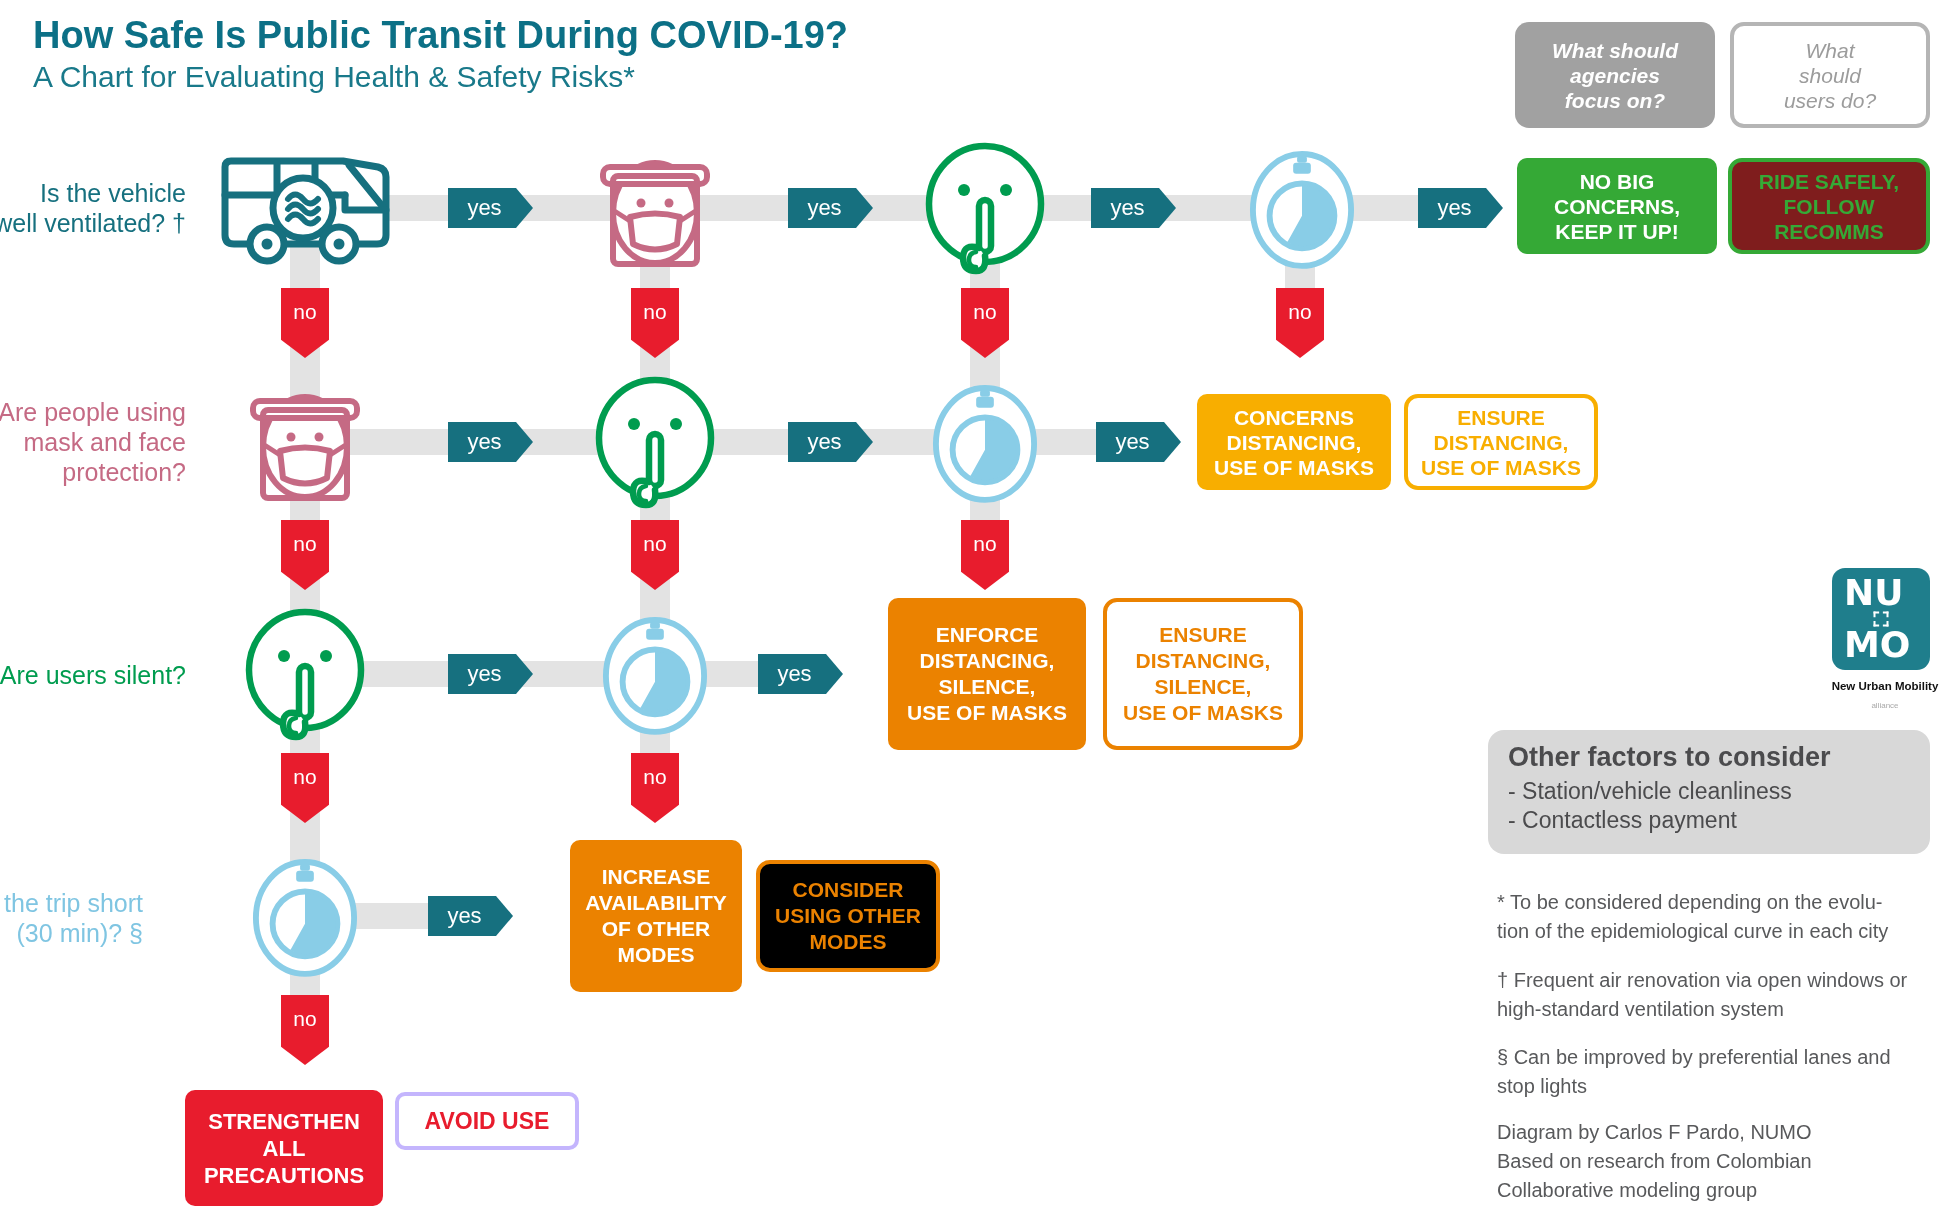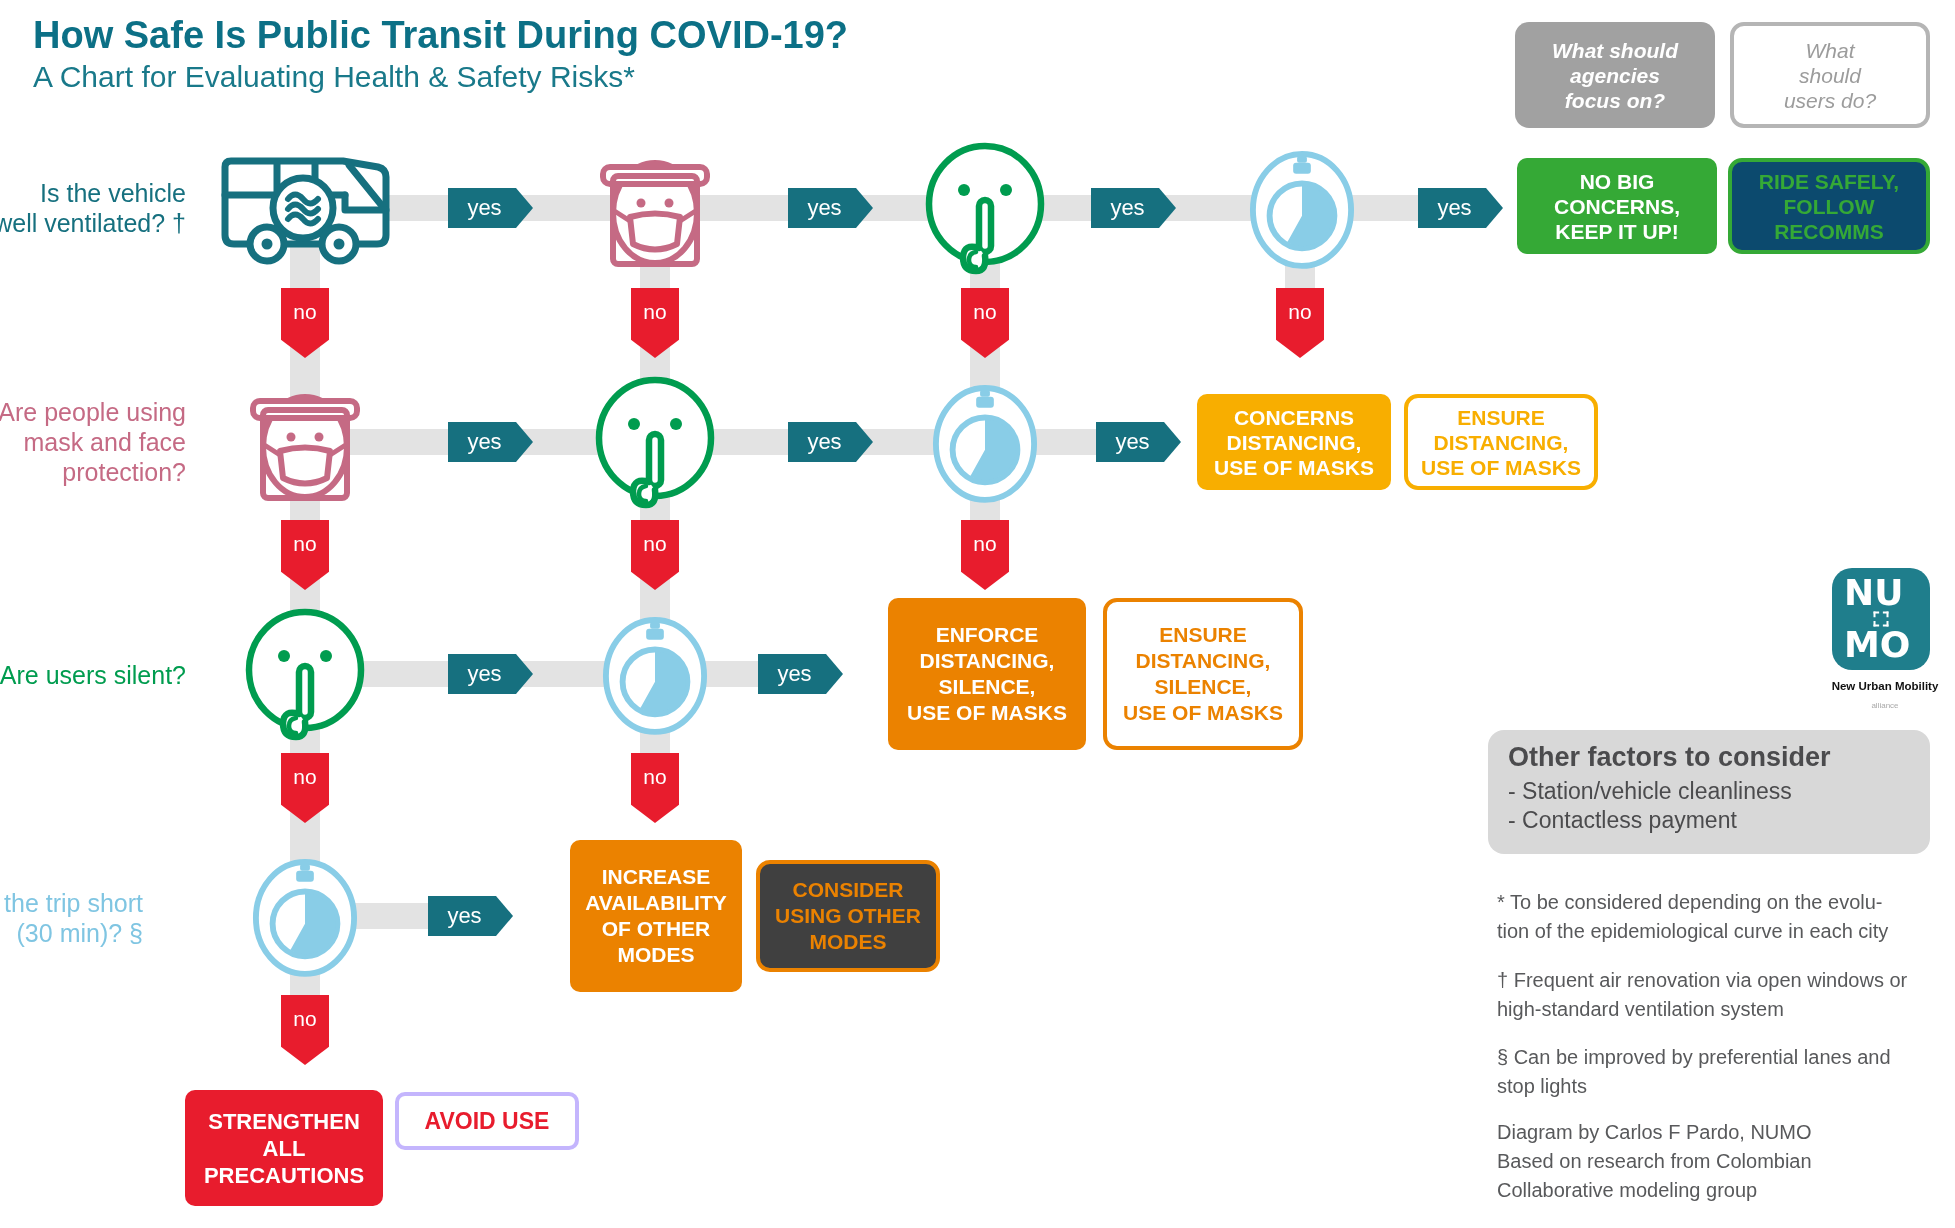--- a/index.html
+++ b/index.html
@@ -20,21 +20,21 @@
   .legend-box{position:absolute;z-index:3;width:200px;height:106px;border-radius:14px;display:flex;
     align-items:center;justify-content:center;text-align:center;font-style:italic;font-size:21px;
     line-height:25px;white-space:pre-line;box-sizing:border-box;}
   .title{position:absolute;left:33px;top:14px;font-size:38px;font-weight:bold;color:#0c7086;}
   .subtitle{position:absolute;left:33px;top:60px;font-size:30px;color:#19798a;}
   .factors{position:absolute;left:1488px;top:730px;width:442px;height:124px;background:#d8d8d8;
     border-radius:16px;box-sizing:border-box;padding:12px 20px;color:#4b4b4d;z-index:3;}
   .factors .f-title{font-size:27px;font-weight:bold;margin-bottom:4px;}
   .factors .f-item{font-size:23px;line-height:29px;}
   .footnote{position:absolute;left:1497px;width:450px;font-size:20px;line-height:29px;color:#58595b;z-index:3;}
-  .numo{position:absolute;left:1832px;top:568px;width:98px;height:102px;background:#1f7e8c;border-radius:20px;
+  .numo{position:absolute;left:1832px;top:568px;width:98px;height:102px;background:#1f7e8c;border-radius:13px;
     display:flex;flex-direction:column;justify-content:space-between;padding:8px 12px;box-sizing:border-box;z-index:3;}
   .numo-row{display:flex;justify-content:space-between;color:#fff;font-weight:900;font-size:36px;
     line-height:0.95;font-family:"DejaVu Sans",sans-serif;}
   .numo-sq{position:absolute;left:50%;top:50%;transform:translate(-50%,-50%);width:11px;height:11px;
     border:2px dashed #fff;}
   .numo-caption{position:absolute;left:1820px;top:676px;width:130px;text-align:center;z-index:3;}
   .numo-caption b{font-size:11.5px;color:#111;}
   .numo-caption span{font-size:8px;color:#a9a9a9;}
 </style>
 </head>
@@ -217,21 +217,21 @@
       <rect x="50" y="9" width="10" height="7" rx="2" fill="#89cde7"></rect>
       <rect x="46" y="16" width="18" height="11" rx="3" fill="#89cde7"></rect>
       <circle cx="55" cy="70" r="33" fill="#fff" stroke="#89cde7" stroke-width="6"></circle>
       <path d="M55,70 L55,39 A31,31 0 1 1 40,97 Z" fill="#89cde7"></path>
     </g>
   </svg>
 
   <div class="box" style="left:1517px;top:158px;width:200px;height:96px;background:#35a936;color:#fff;font-size:21px;line-height:25px;">NO BIG
 CONCERNS,
 KEEP IT UP!</div>
-  <div class="box" style="left:1728px;top:158px;width:202px;height:96px;border:4px solid #35a936;border-radius:14px;background:#0c4a6e;color:#35a936;font-size:21px;line-height:25px;">RIDE SAFELY,
+  <div class="box" style="left:1728px;top:158px;width:202px;height:96px;border:4px solid #35a936;border-radius:14px;background:#7f1d1d;color:#35a936;font-size:21px;line-height:25px;">RIDE SAFELY,
 FOLLOW
 RECOMMS</div>
 
   <div class="box" style="left:1197px;top:394px;width:194px;height:96px;background:#f8ae00;color:#fff;font-size:21px;line-height:25px;">CONCERNS
 DISTANCING,
 USE OF MASKS</div>
   <div class="box" style="left:1404px;top:394px;width:194px;height:96px;border:4px solid #f8ae00;border-radius:14px;background:#fff;color:#f8ae00;font-size:21px;line-height:25px;">ENSURE
 DISTANCING,
 USE OF MASKS</div>
 
@@ -241,21 +241,21 @@
 USE OF MASKS</div>
   <div class="box" style="left:1103px;top:598px;width:200px;height:152px;border:4px solid #eb8200;border-radius:14px;background:#fff;color:#eb8200;font-size:21px;line-height:26px;">ENSURE
 DISTANCING,
 SILENCE,
 USE OF MASKS</div>
 
   <div class="box" style="left:570px;top:840px;width:172px;height:152px;background:#eb8200;color:#fff;font-size:21px;line-height:26px;">INCREASE
 AVAILABILITY
 OF OTHER
 MODES</div>
-  <div class="box" style="left:756px;top:860px;width:184px;height:112px;border:4px solid #eb8200;border-radius:14px;background:#404040;color:#eb8200;font-size:21px;line-height:26px;">CONSIDER
+  <div class="box" style="left:756px;top:860px;width:184px;height:112px;border:4px solid #eb8200;border-radius:14px;background:#000000;color:#eb8200;font-size:21px;line-height:26px;">CONSIDER
 USING OTHER
 MODES</div>
 
   <div class="box" style="left:185px;top:1090px;width:198px;height:116px;background:#e81c2d;color:#fff;font-size:22px;line-height:27px;">STRENGTHEN
 ALL
 PRECAUTIONS</div>
   <div class="box" style="left:395px;top:1092px;width:184px;height:58px;border:4px solid #c4b5fd;border-radius:10px;background:#fff;color:#e81c2d;font-size:23px;">AVOID USE</div>
 
   <div class="numo">
     <div class="numo-row">NU</div>

